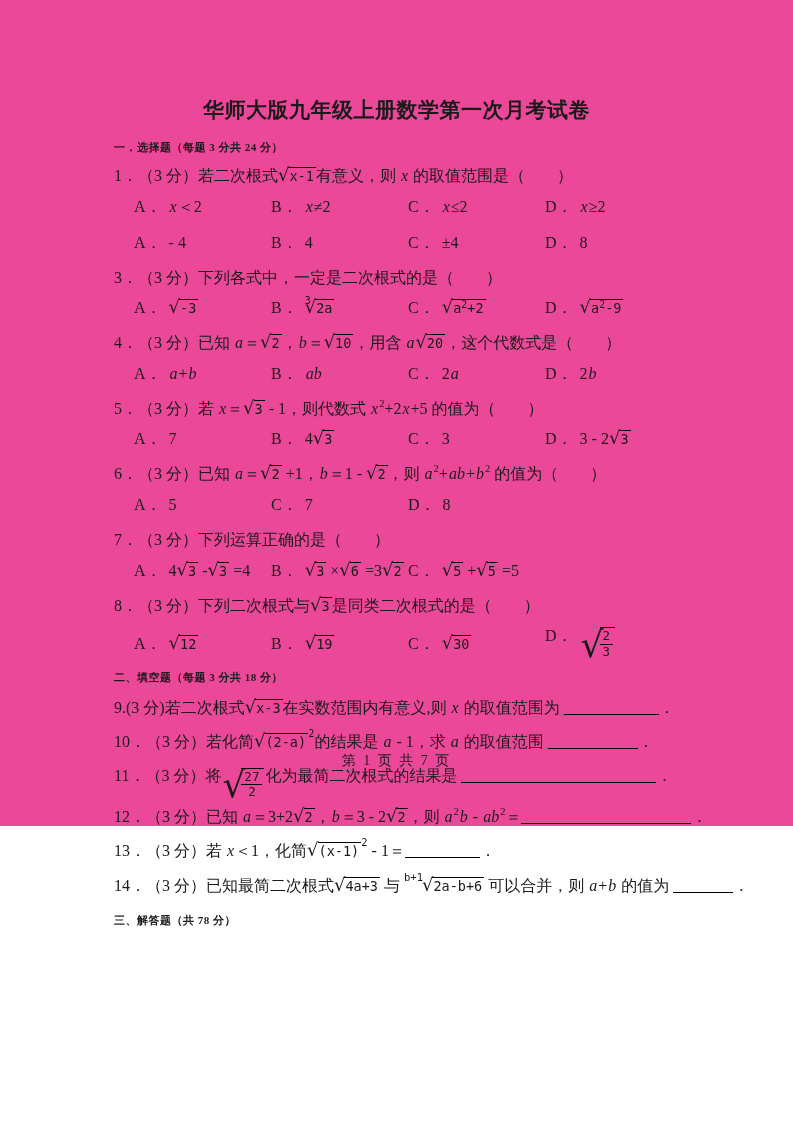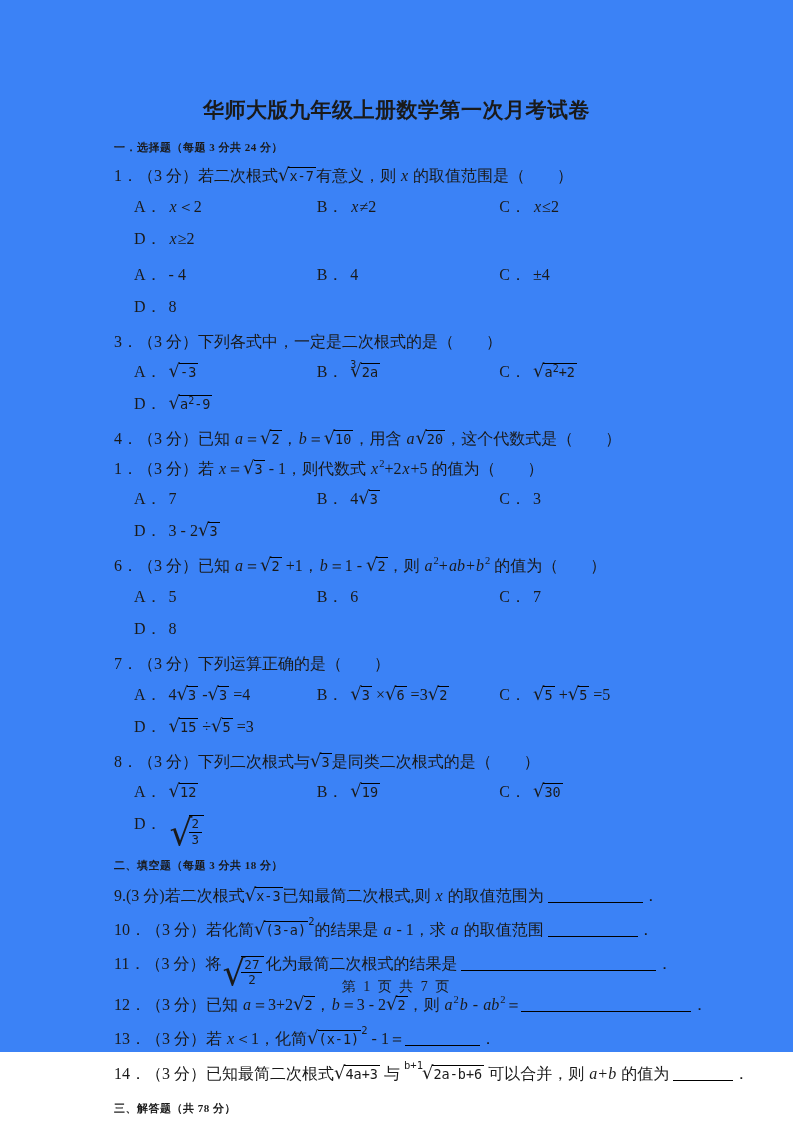--- a/index.html
+++ b/index.html
@@ -3,25 +3,25 @@
 <meta charset="utf-8">
 <style>
   html,body{margin:0;padding:0;background:#ffffff;}
   body{
     width:793px;height:1122px;
     color:#1a1a1a;
     font-family:"Liberation Serif","DejaVu Serif",serif;
     overflow:hidden;
   }
   .page{
-    width:793px;height:1052px;
+    width:793px;height:826px;
     box-sizing:border-box;
     padding:96px 40px 0 114px;
     position:relative;
-    background:#3b82f6;
+    background:#ec4899;
   }
   .title{
     width:565px;
     margin:0 0 16px 0;
     text-align:center;
     font-size:21px;
     font-weight:bold;
     letter-spacing:0.5px;
   }
   .sec-header{
@@ -29,21 +29,21 @@
     font-size:11px;
     margin:10px 0 6px 0;
     letter-spacing:0.5px;
   }
   .question{font-size:16px;}
   .stem{line-height:1.85;margin:0;}
   .fill .stem{line-height:2.15;}
   .options{
     width:548px;
     display:grid;
-    grid-template-columns:repeat(3,1fr);
+    grid-template-columns:repeat(4,1fr);
     margin:0 0 4px 20px;
     line-height:2.0;
     align-items:end;
   }
   .option{white-space:nowrap;}
   .letter{margin-right:7px;}
   .var{font-style:italic;font-family:"Liberation Serif",serif;padding:0 1px;}
   .sup{font-size:10.5px;vertical-align:7px;line-height:0;}
   
   .sqrt{white-space:nowrap;display:inline-block;}
@@ -103,21 +103,21 @@
   }
 </style>
 </head>
 <body>
 
 <div class="page">
   <h1 class="title">华师大版九年级上册数学第一次月考试卷</h1>
   <div id="content">
       <div class="sec-header">一．选择题（每题 3 分共 24 分）</div>
       <div class="question choice">
-        <div class="stem"><span class="txt">1．（3 分）若二次根式</span><span class="sqrt"><span class="sign">√</span><span class="rad">x-7</span></span><span class="txt">有意义，则 </span><span class="var">x</span><span class="txt"> 的取值范围是（　　）</span></div>
+        <div class="stem"><span class="txt">1．（3 分）若二次根式</span><span class="sqrt"><span class="sign">√</span><span class="rad">x-1</span></span><span class="txt">有意义，则 </span><span class="var">x</span><span class="txt"> 的取值范围是（　　）</span></div>
         <div class="options">
           <span class="option"><span class="letter">A．</span><span class="var">x</span><span class="txt">＜2</span></span>
           <span class="option"><span class="letter">B．</span><span class="var">x</span><span class="txt">≠2</span></span>
           <span class="option"><span class="letter">C．</span><span class="var">x</span><span class="txt">≤2</span></span>
           <span class="option"><span class="letter">D．</span><span class="var">x</span><span class="txt">≥2</span></span>
         </div>
       </div>
       <div class="question choice">
         <div class="options">
           <span class="option"><span class="letter">A．</span><span class="txt">- 4</span></span>
@@ -130,63 +130,67 @@
         <div class="stem"><span class="txt">3．（3 分）下列各式中，一定是二次根式的是（　　）</span></div>
         <div class="options">
           <span class="option"><span class="letter">A．</span><span class="sqrt"><span class="sign">√</span><span class="rad">-3</span></span></span>
           <span class="option"><span class="letter">B．</span><span class="sqrt"><sup class="idx">3</sup><span class="sign">√</span><span class="rad">2a</span></span></span>
           <span class="option"><span class="letter">C．</span><span class="sqrt"><span class="sign">√</span><span class="rad"><span class="txt">a</span><sup class="sup">2</sup><span class="txt">+2</span></span></span></span>
           <span class="option"><span class="letter">D．</span><span class="sqrt"><span class="sign">√</span><span class="rad"><span class="txt">a</span><sup class="sup">2</sup><span class="txt">-9</span></span></span></span>
         </div>
       </div>
       <div class="question choice">
         <div class="stem"><span class="txt">4．（3 分）已知 </span><span class="var">a</span><span class="txt">＝</span><span class="sqrt"><span class="sign">√</span><span class="rad">2</span></span><span class="txt">，</span><span class="var">b</span><span class="txt">＝</span><span class="sqrt"><span class="sign">√</span><span class="rad">10</span></span><span class="txt">，用含 </span><span class="var">a</span><span class="sqrt"><span class="sign">√</span><span class="rad">20</span></span><span class="txt">，这个代数式是（　　）</span></div>
-      </div>
-      <div class="question choice">
-        <div class="stem"><span class="txt">1．（3 分）若 </span><span class="var">x</span><span class="txt">＝</span><span class="sqrt"><span class="sign">√</span><span class="rad">3</span></span><span class="txt"> - 1，则代数式 </span><span class="var">x</span><sup class="sup">2</sup><span class="txt">+2</span><span class="var">x</span><span class="txt">+5 的值为（　　）</span></div>
+        <div class="options">
+          <span class="option"><span class="letter">A．</span><span class="var">a</span><span class="txt">+</span><span class="var">b</span></span>
+          <span class="option"><span class="letter">B．</span><span class="var">ab</span></span>
+          <span class="option"><span class="letter">C．</span><span class="txt">2</span><span class="var">a</span></span>
+          <span class="option"><span class="letter">D．</span><span class="txt">2</span><span class="var">b</span></span>
+        </div>
+      </div>
+      <div class="question choice">
+        <div class="stem"><span class="txt">5．（3 分）若 </span><span class="var">x</span><span class="txt">＝</span><span class="sqrt"><span class="sign">√</span><span class="rad">3</span></span><span class="txt"> - 1，则代数式 </span><span class="var">x</span><sup class="sup">2</sup><span class="txt">+2</span><span class="var">x</span><span class="txt">+5 的值为（　　）</span></div>
         <div class="options">
           <span class="option"><span class="letter">A．</span><span class="txt">7</span></span>
           <span class="option"><span class="letter">B．</span><span class="txt">4</span><span class="sqrt"><span class="sign">√</span><span class="rad">3</span></span></span>
           <span class="option"><span class="letter">C．</span><span class="txt">3</span></span>
           <span class="option"><span class="letter">D．</span><span class="txt">3 - 2</span><span class="sqrt"><span class="sign">√</span><span class="rad">3</span></span></span>
         </div>
       </div>
       <div class="question choice">
         <div class="stem"><span class="txt">6．（3 分）已知 </span><span class="var">a</span><span class="txt">＝</span><span class="sqrt"><span class="sign">√</span><span class="rad">2</span></span><span class="txt"> +1，</span><span class="var">b</span><span class="txt">＝1 - </span><span class="sqrt"><span class="sign">√</span><span class="rad">2</span></span><span class="txt">，则 </span><span class="var">a</span><sup class="sup">2</sup><span class="txt">+</span><span class="var">ab</span><span class="txt">+</span><span class="var">b</span><sup class="sup">2</sup><span class="txt"> 的值为（　　）</span></div>
         <div class="options">
           <span class="option"><span class="letter">A．</span><span class="txt">5</span></span>
-          <span class="option"><span class="letter">B．</span><span class="txt">6</span></span>
           <span class="option"><span class="letter">C．</span><span class="txt">7</span></span>
           <span class="option"><span class="letter">D．</span><span class="txt">8</span></span>
         </div>
       </div>
       <div class="question choice">
         <div class="stem"><span class="txt">7．（3 分）下列运算正确的是（　　）</span></div>
         <div class="options">
           <span class="option"><span class="letter">A．</span><span class="txt">4</span><span class="sqrt"><span class="sign">√</span><span class="rad">3</span></span><span class="txt"> -</span><span class="sqrt"><span class="sign">√</span><span class="rad">3</span></span><span class="txt"> =4</span></span>
           <span class="option"><span class="letter">B．</span><span class="sqrt"><span class="sign">√</span><span class="rad">3</span></span><span class="txt"> ×</span><span class="sqrt"><span class="sign">√</span><span class="rad">6</span></span><span class="txt"> =3</span><span class="sqrt"><span class="sign">√</span><span class="rad">2</span></span></span>
           <span class="option"><span class="letter">C．</span><span class="sqrt"><span class="sign">√</span><span class="rad">5</span></span><span class="txt"> +</span><span class="sqrt"><span class="sign">√</span><span class="rad">5</span></span><span class="txt"> =5</span></span>
-          <span class="option"><span class="letter">D．</span><span class="sqrt"><span class="sign">√</span><span class="rad">15</span></span><span class="txt"> ÷</span><span class="sqrt"><span class="sign">√</span><span class="rad">5</span></span><span class="txt"> =3</span></span>
         </div>
       </div>
       <div class="question choice">
         <div class="stem"><span class="txt">8．（3 分）下列二次根式与</span><span class="sqrt"><span class="sign">√</span><span class="rad">3</span></span><span class="txt">是同类二次根式的是（　　）</span></div>
         <div class="options">
           <span class="option"><span class="letter">A．</span><span class="sqrt"><span class="sign">√</span><span class="rad">12</span></span></span>
           <span class="option"><span class="letter">B．</span><span class="sqrt"><span class="sign">√</span><span class="rad">19</span></span></span>
           <span class="option"><span class="letter">C．</span><span class="sqrt"><span class="sign">√</span><span class="rad">30</span></span></span>
           <span class="option"><span class="letter">D．</span><span class="sqrt big"><span class="sign">√</span><span class="rad"><span class="frac"><span class="num">2</span><span class="den">3</span></span></span></span></span>
         </div>
       </div>
       <div class="sec-header">二、填空题（每题 3 分共 18 分）</div>
       <div class="question fill">
-        <div class="stem"><span class="txt">9.(3 分)若二次根式</span><span class="sqrt"><span class="sign">√</span><span class="rad">x-3</span></span><span class="txt">已知最简二次根式,则 </span><span class="var">x</span><span class="txt"> 的取值范围为 </span><span class="blank" style="width: 95px;"></span><span class="txt">．</span></div>
-      </div>
-      <div class="question fill">
-        <div class="stem"><span class="txt">10．（3 分）若化简</span><span class="sqrt"><span class="sign">√</span><span class="rad">(3-a)</span><sup class="psup">2</sup></span><span class="txt">的结果是 </span><span class="var">a</span><span class="txt"> - 1，求 </span><span class="var">a</span><span class="txt"> 的取值范围 </span><span class="blank" style="width: 90px;"></span><span class="txt">．</span></div>
+        <div class="stem"><span class="txt">9.(3 分)若二次根式</span><span class="sqrt"><span class="sign">√</span><span class="rad">x-3</span></span><span class="txt">在实数范围内有意义,则 </span><span class="var">x</span><span class="txt"> 的取值范围为 </span><span class="blank" style="width: 95px;"></span><span class="txt">．</span></div>
+      </div>
+      <div class="question fill">
+        <div class="stem"><span class="txt">10．（3 分）若化简</span><span class="sqrt"><span class="sign">√</span><span class="rad">(2-a)</span><sup class="psup">2</sup></span><span class="txt">的结果是 </span><span class="var">a</span><span class="txt"> - 1，求 </span><span class="var">a</span><span class="txt"> 的取值范围 </span><span class="blank" style="width: 90px;"></span><span class="txt">．</span></div>
       </div>
       <div class="question fill">
         <div class="stem"><span class="txt">11．（3 分）将</span><span class="sqrt big"><span class="sign">√</span><span class="rad"><span class="frac"><span class="num">27</span><span class="den">2</span></span></span></span><span class="txt">化为最简二次根式的结果是 </span><span class="blank" style="width: 195px;"></span><span class="txt">．</span></div>
       </div>
       <div class="question fill">
         <div class="stem"><span class="txt">12．（3 分）已知 </span><span class="var">a</span><span class="txt">＝3+2</span><span class="sqrt"><span class="sign">√</span><span class="rad">2</span></span><span class="txt">，</span><span class="var">b</span><span class="txt">＝3 - 2</span><span class="sqrt"><span class="sign">√</span><span class="rad">2</span></span><span class="txt">，则 </span><span class="var">a</span><sup class="sup">2</sup><span class="var">b</span><span class="txt"> - </span><span class="var">ab</span><sup class="sup">2</sup><span class="txt">＝</span><span class="blank" style="width: 170px;"></span><span class="txt">．</span></div>
       </div>
       <div class="question fill">
         <div class="stem"><span class="txt">13．（3 分）若 </span><span class="var">x</span><span class="txt">＜1，化简</span><span class="sqrt"><span class="sign">√</span><span class="rad">(x-1)</span><sup class="psup">2</sup></span><span class="txt"> - 1＝</span><span class="blank" style="width: 75px;"></span><span class="txt">．</span></div>
       </div>

